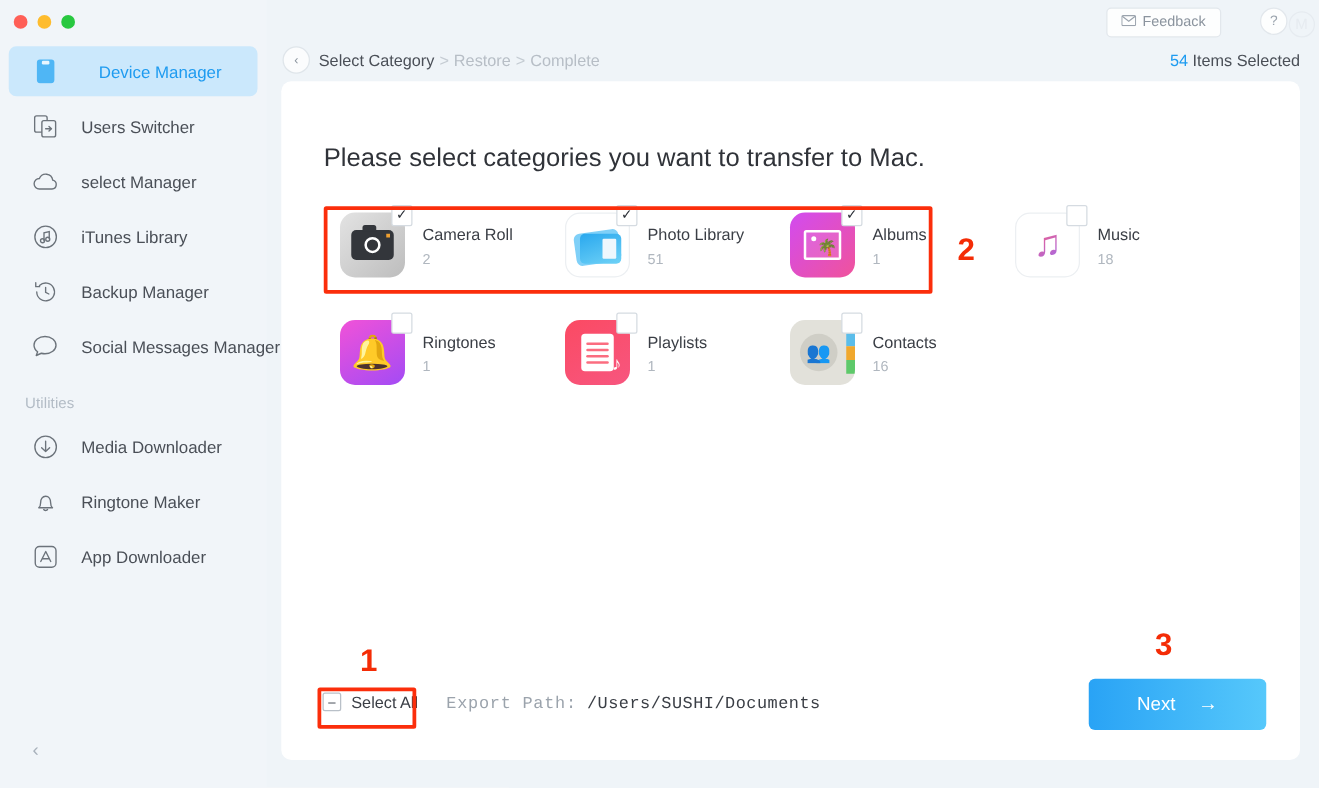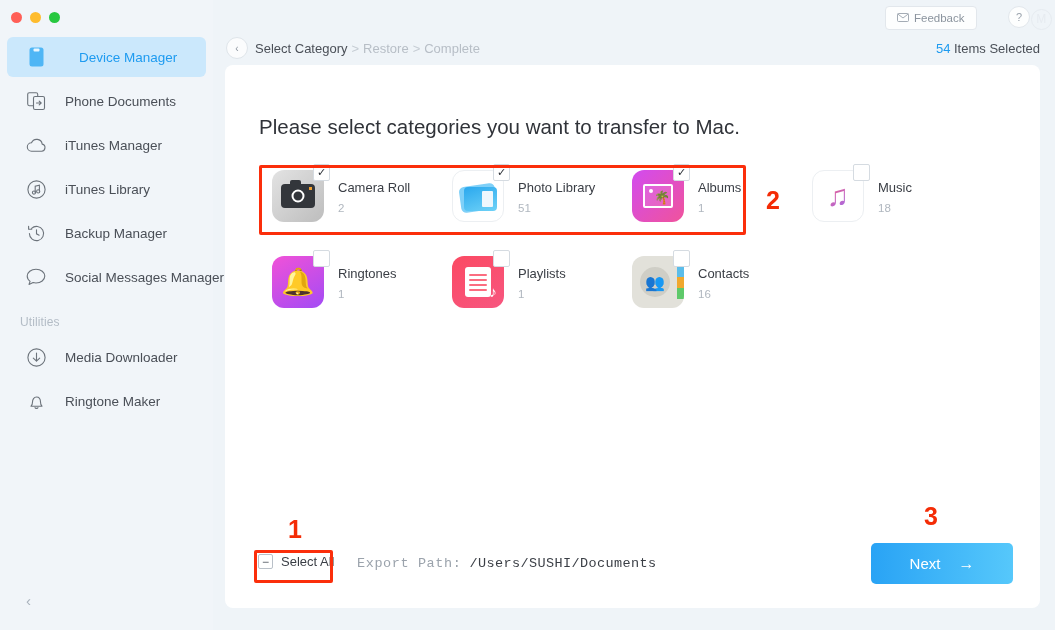--- a/index.html
+++ b/index.html
@@ -349,30 +349,30 @@
       </div>
 
       <div class="nav-item">
         <span class="nav-ico">
           <svg width="19" height="19" viewBox="0 0 19 19">
             <rect x="0.7" y="0.7" width="10" height="13" rx="1.6" fill="none" stroke="#6c737b" stroke-width="1.1"></rect>
             <rect x="6.5" y="4.5" width="11" height="13" rx="1.6" fill="#f1f5f9" stroke="#6c737b" stroke-width="1.1"></rect>
             <path d="M9.5 11h4.4M12.2 9.2L14.2 11l-2 1.8" fill="none" stroke="#6c737b" stroke-width="1.1" stroke-linecap="round" stroke-linejoin="round"></path>
           </svg>
         </span>
-        <span class="nav-label">Phone Documents</span>
+        <span class="nav-label">Users Switcher</span>
       </div>
 
       <div class="nav-item">
         <span class="nav-ico">
           <svg width="21" height="16" viewBox="0 0 21 16">
             <path d="M5.5 14.2a4.2 4.2 0 0 1 0-8.4 5.6 5.6 0 0 1 10.7 1.3 3.6 3.6 0 0 1-.6 7.1z" fill="none" stroke="#6c737b" stroke-width="1.1"></path>
           </svg>
         </span>
-        <span class="nav-label">iTunes Manager</span>
+        <span class="nav-label">select Manager</span>
       </div>
 
       <div class="nav-item">
         <span class="nav-ico">
           <svg width="19" height="19" viewBox="0 0 19 19">
             <circle cx="9.5" cy="9.5" r="8.6" fill="none" stroke="#6c737b" stroke-width="1.1"></circle>
             <path d="M8.2 12.4V6.3l4.2-1v5.6" fill="none" stroke="#6c737b" stroke-width="1.1" stroke-linecap="round"></path>
             <circle cx="7" cy="12.6" r="1.6" fill="none" stroke="#6c737b" stroke-width="1.1"></circle>
             <circle cx="11.2" cy="11.4" r="1.6" fill="none" stroke="#6c737b" stroke-width="1.1"></circle>
           </svg>
@@ -416,20 +416,29 @@
       <div class="nav-item">
         <span class="nav-ico">
           <svg width="19" height="19" viewBox="0 0 19 19">
             <path d="M4 14.2c1.2-1 1.5-2.3 1.5-4.1 0-2.6 1.4-5.1 4-5.1s4 2.5 4 5.1c0 1.8.3 3.1 1.5 4.1z" fill="none" stroke="#6c737b" stroke-width="1.1" stroke-linejoin="round"></path>
             <path d="M7.8 15.2a1.8 1.8 0 0 0 3.4 0" fill="none" stroke="#6c737b" stroke-width="1.1"></path>
           </svg>
         </span>
         <span class="nav-label">Ringtone Maker</span>
       </div>
 
+      <div class="nav-item">
+        <span class="nav-ico">
+          <svg width="19" height="19" viewBox="0 0 19 19">
+            <rect x="1.2" y="1.2" width="16.6" height="16.6" rx="3.4" fill="none" stroke="#6c737b" stroke-width="1.1"></rect>
+            <path d="M5.6 13.2l4-8 4 8M7.1 11h5" fill="none" stroke="#6c737b" stroke-width="1.1" stroke-linecap="round" stroke-linejoin="round"></path>
+          </svg>
+        </span>
+        <span class="nav-label">App Downloader</span>
+      </div>
 
     </div>
 
     <div id="sidebar-collapse">‹</div>
   </div>
 
   <div id="topbar">
 
     <div id="back-circle">
       <span>‹</span>

